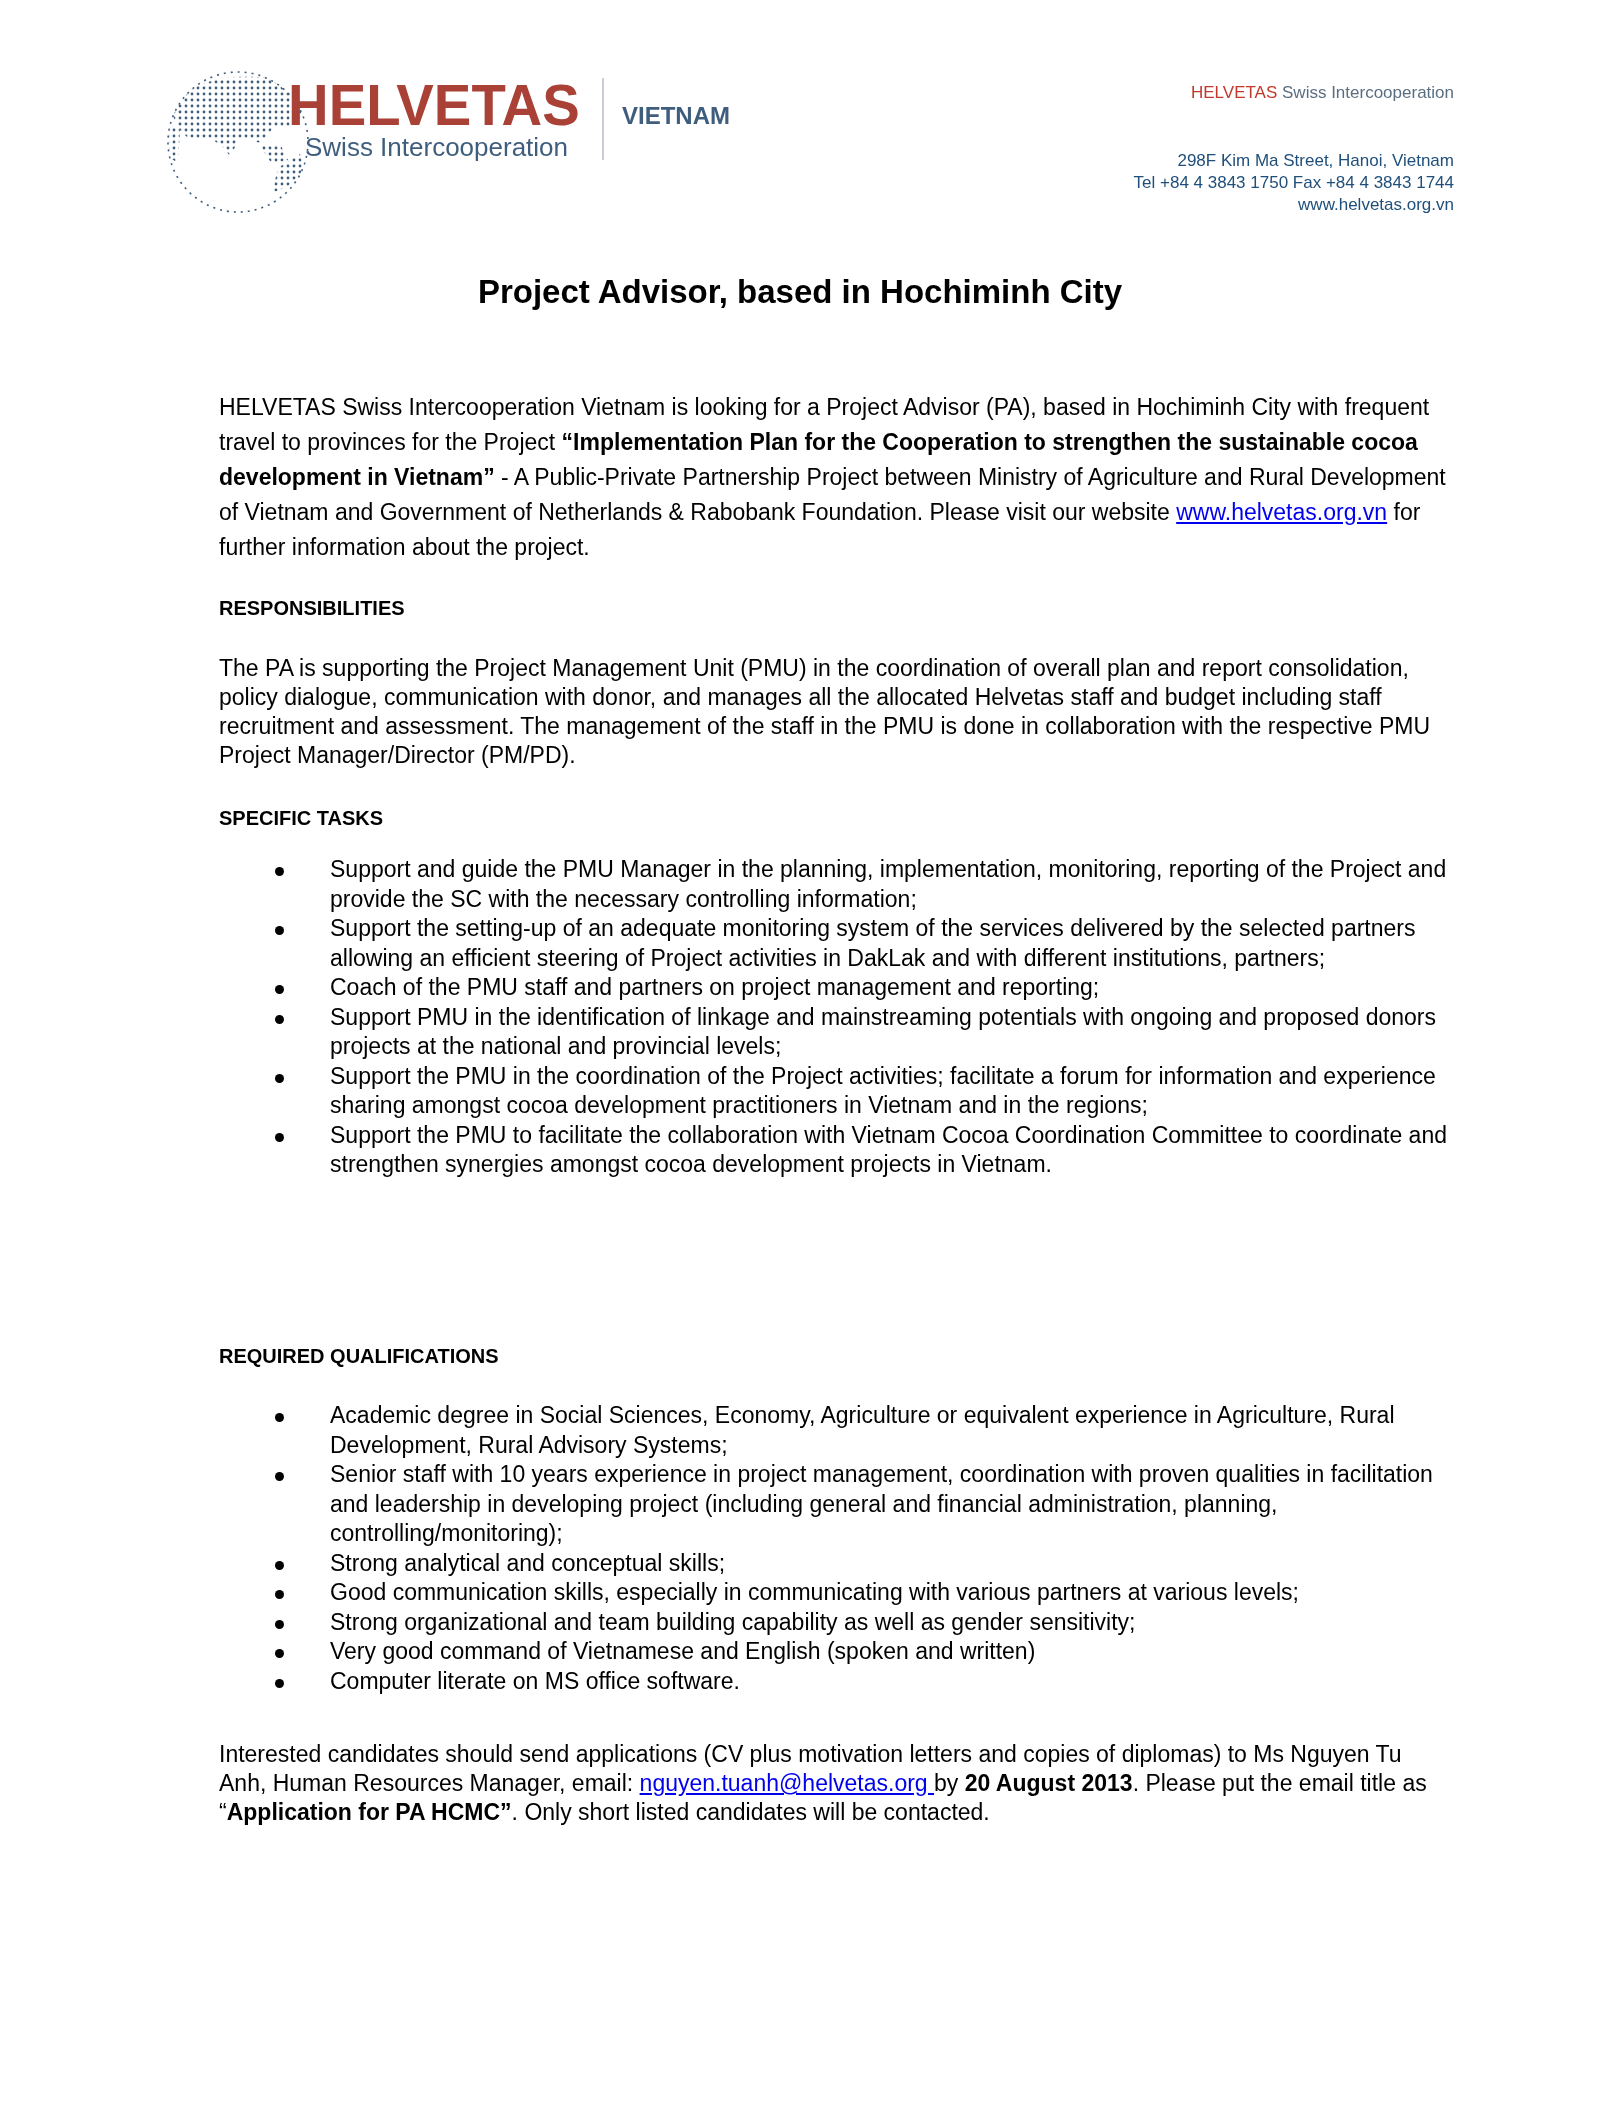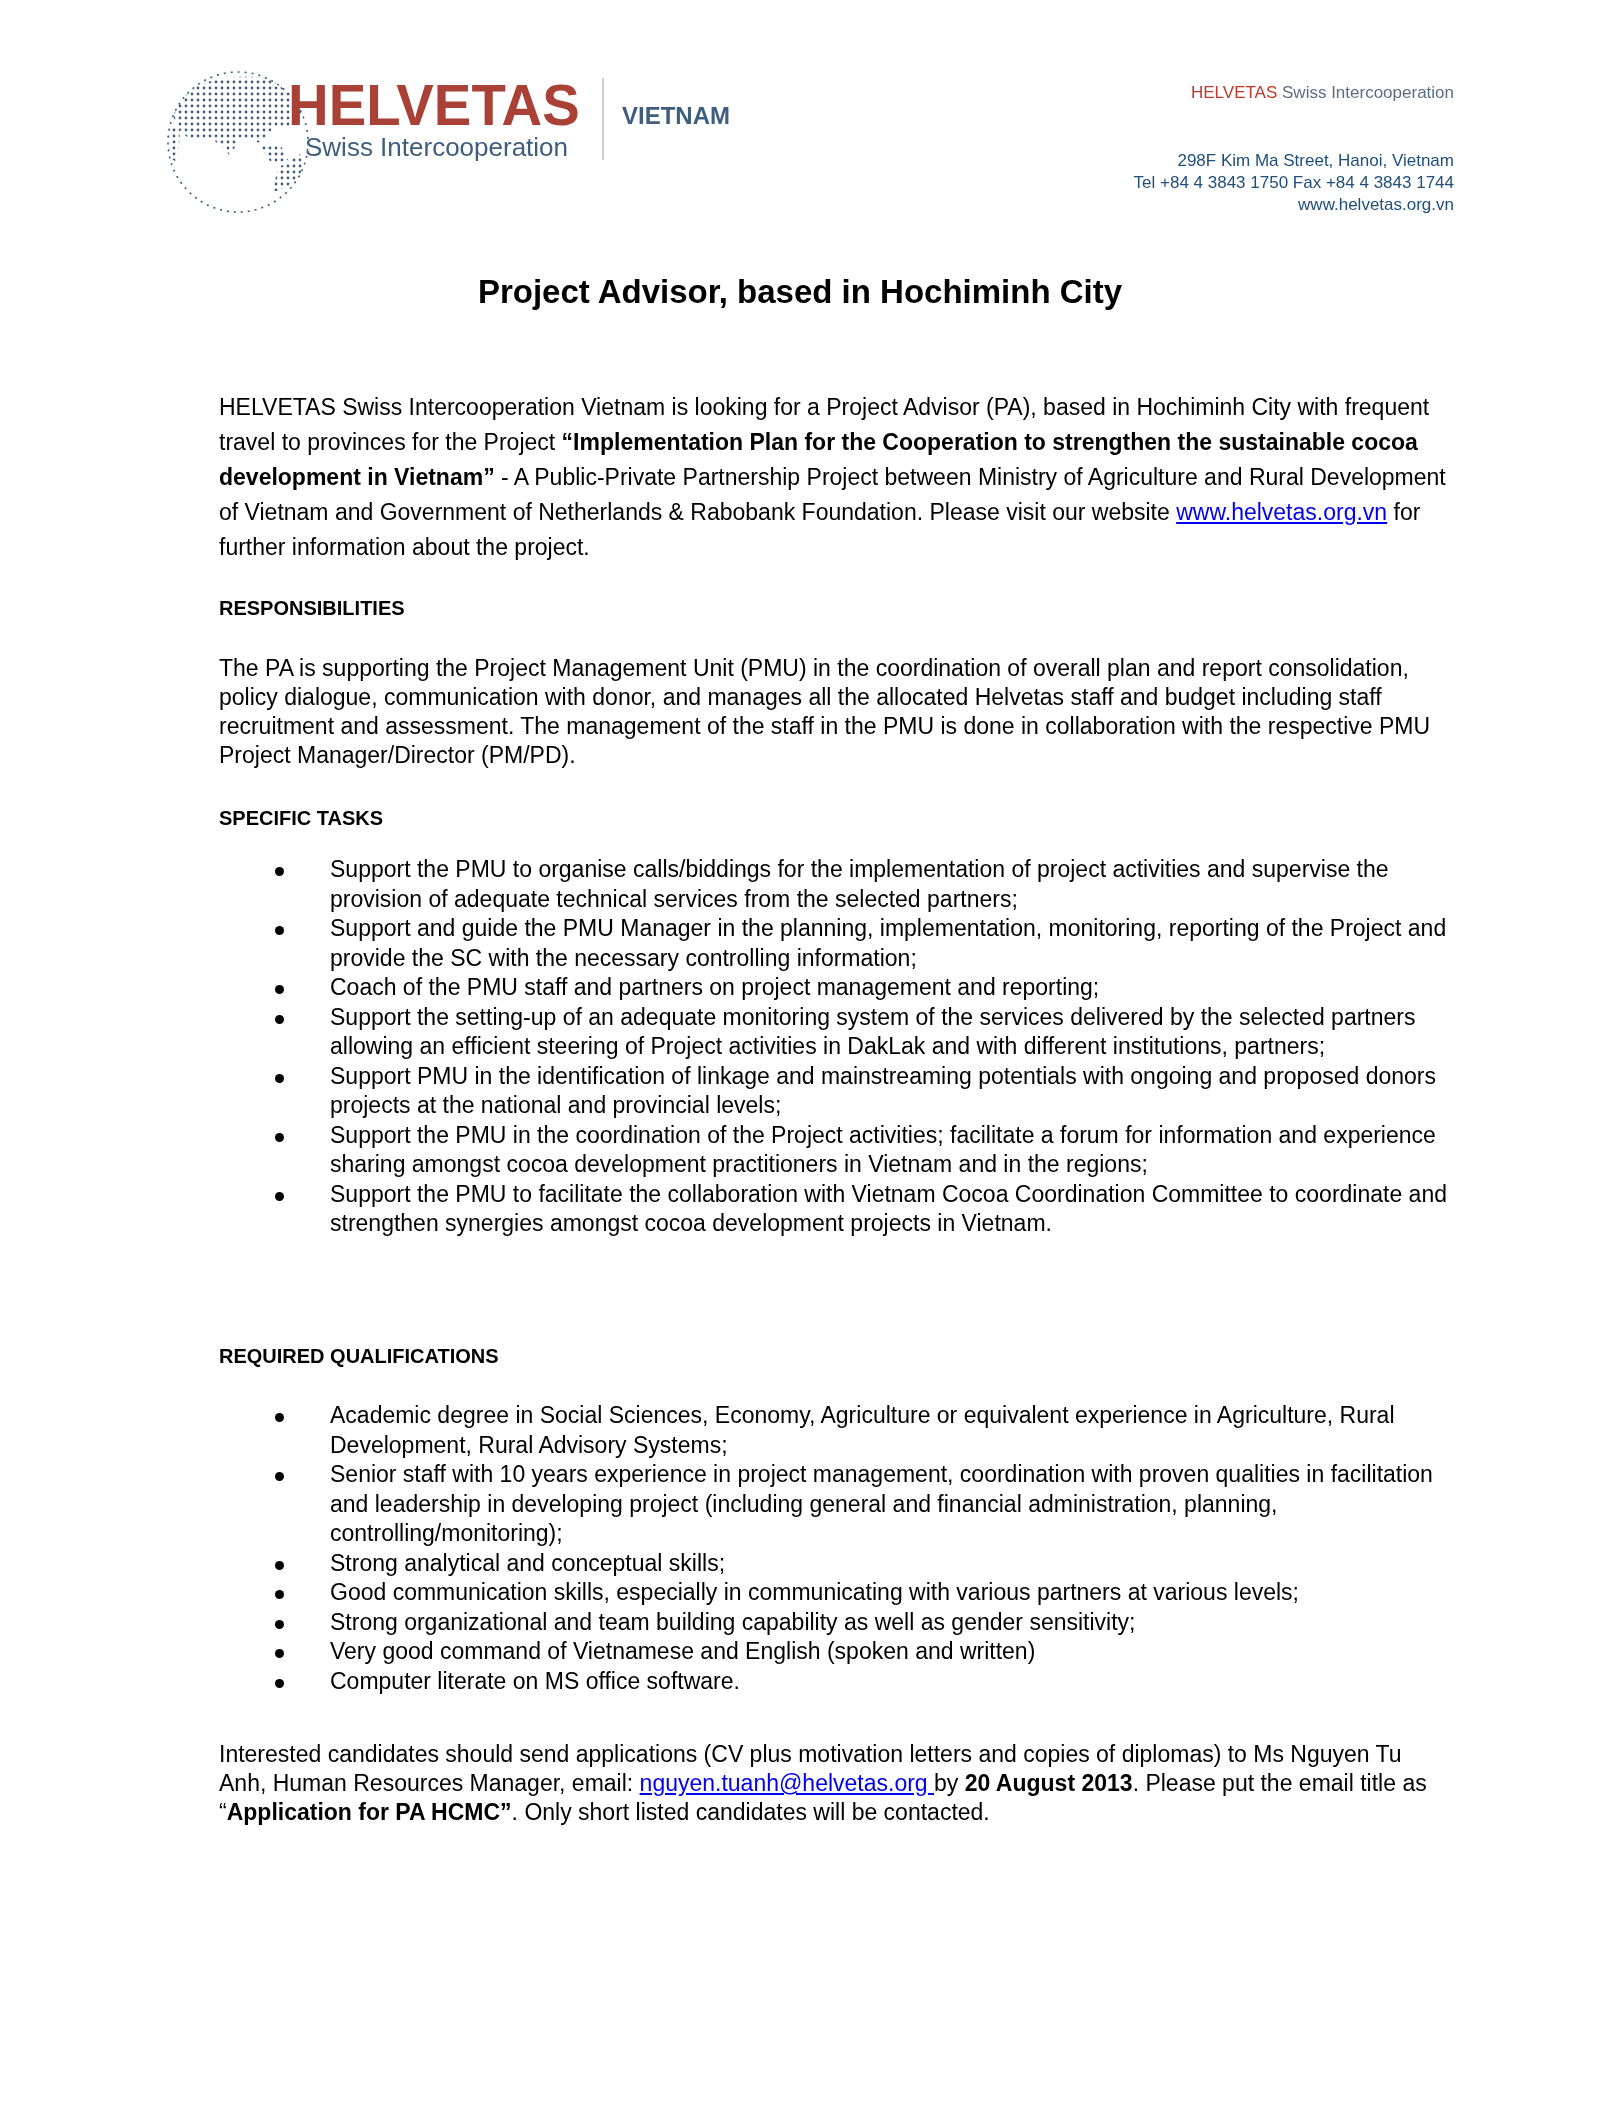--- a/index.html
+++ b/index.html
@@ -81,24 +81,23 @@
 </div>
 
 <div class="content" style="top:598px;">
   <h2 class="section-head">RESPONSIBILITIES</h2>
   <p class="para" style="margin-top:36px;">The PA is supporting the Project Management Unit (PMU) in the coordination of overall plan and report consolidation, policy dialogue, communication with donor, and manages all the allocated Helvetas staff and budget including staff recruitment and assessment. The management of the staff in the PMU is done in collaboration with the respective PMU Project Manager/Director (PM/PD).</p>
 </div>
 
 <div class="content" style="top:808px;">
   <h2 class="section-head">SPECIFIC TASKS</h2>
   <ul class="bullets" style="margin-top:27px;">
-    <li><span class="dot"></span><span>Support the PMU to organise calls/biddings for the implementation of project activities and supervise the provision of adequate technical services from the selected partners;</span></li>
     <li><span class="dot"></span><span>Support and guide the PMU Manager in the planning, implementation, monitoring, reporting of the Project and provide the SC with the necessary controlling information;</span></li>
+    <li><span class="dot"></span><span>Support the setting-up of an adequate monitoring system of the services delivered by the selected partners allowing an efficient steering of Project activities in DakLak and with different institutions, partners;</span></li>
     <li><span class="dot"></span><span>Coach of the PMU staff and partners on project management and reporting;</span></li>
-    <li><span class="dot"></span><span>Support the setting-up of an adequate monitoring system of the services delivered by the selected partners allowing an efficient steering of Project activities in DakLak and with different institutions, partners;</span></li>
     <li><span class="dot"></span><span>Support PMU in the identification of linkage and mainstreaming potentials with ongoing and proposed donors projects at the national and provincial levels;</span></li>
     <li><span class="dot"></span><span>Support the PMU in the coordination of the Project activities; facilitate a forum for information and experience sharing amongst cocoa development practitioners in Vietnam and in the regions;</span></li>
     <li><span class="dot"></span><span>Support the PMU to facilitate the collaboration with Vietnam Cocoa Coordination Committee to coordinate and strengthen synergies amongst cocoa development projects in Vietnam.</span></li>
   </ul>
 </div>
 
 <div class="content" style="top:1346px;">
   <h2 class="section-head">REQUIRED QUALIFICATIONS</h2>
   <ul class="bullets" style="margin-top:35px;">
     <li><span class="dot"></span><span>Academic degree in Social Sciences, Economy, Agriculture or equivalent experience in Agriculture, Rural Development, Rural Advisory Systems;</span></li>

